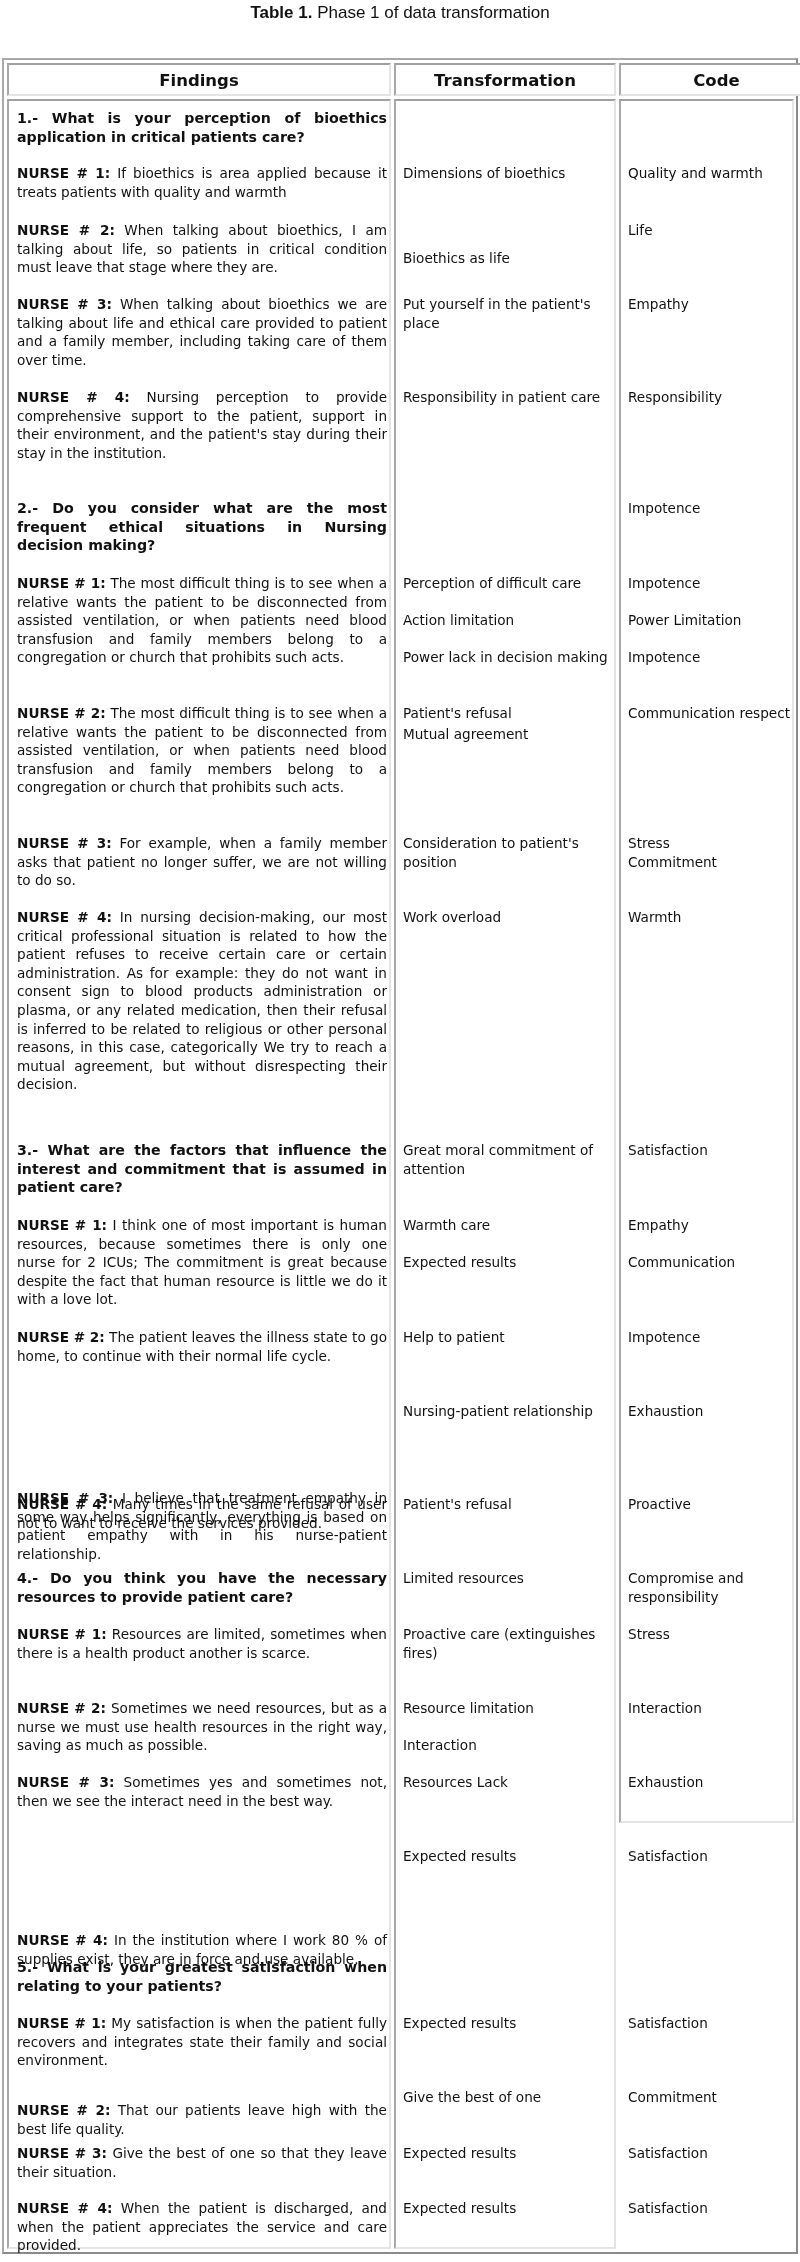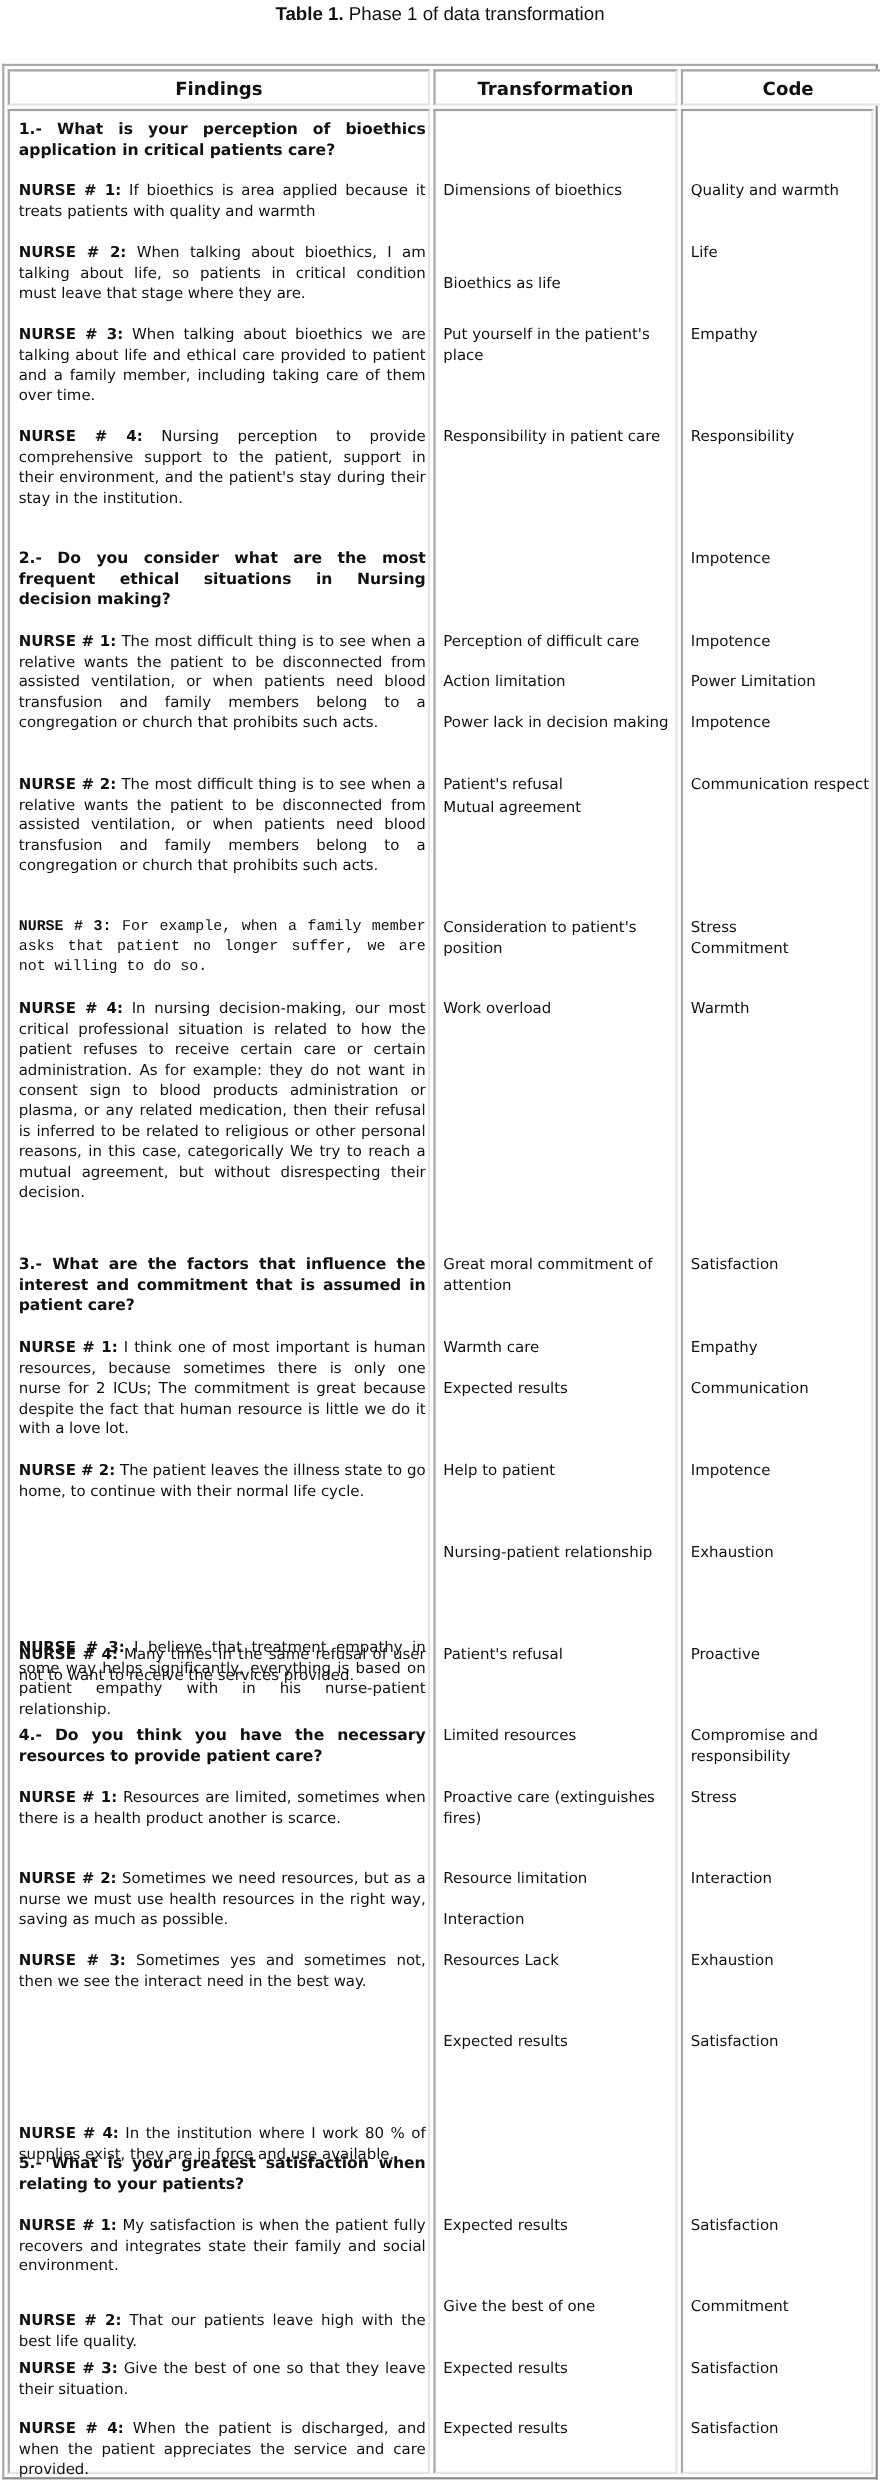--- a/index.html
+++ b/index.html
@@ -34,21 +34,21 @@
 
   <div class="cell c1" id="col-findings" style="left:3px; top:39px; width:384px; height:2150px;">
       <div class="entry q" style="top: 8px;">1.- What is your perception of bioethics application in critical patients care?</div>
       <div class="entry" style="top: 63px;"><span class="nurse">NURSE # 1:</span><span> If bioethics is area applied because it treats patients with quality and warmth</span></div>
       <div class="entry" style="top: 120px;"><span class="nurse">NURSE # 2:</span><span> When talking about bioethics, I am talking about life, so patients in critical condition must leave that stage where they are.</span></div>
       <div class="entry" style="top: 194px;"><span class="nurse">NURSE # 3:</span><span> When talking about bioethics we are talking about life and ethical care provided to patient and a family member, including taking care of them over time.</span></div>
       <div class="entry" style="top: 287px;"><span class="nurse">NURSE # 4:</span><span> Nursing perception to provide comprehensive support to the patient, support in their environment, and the patient's stay during their stay in the institution.</span></div>
       <div class="entry q" style="top: 398px;">2.- Do you consider what are the most frequent ethical situations in Nursing decision making?</div>
       <div class="entry" style="top: 473px;"><span class="nurse">NURSE # 1:</span><span> The most difficult thing is to see when a relative wants the patient to be disconnected from assisted ventilation, or when patients need blood transfusion and family members belong to a congregation or church that prohibits such acts.</span></div>
       <div class="entry" style="top: 603px;"><span class="nurse">NURSE # 2:</span><span> The most difficult thing is to see when a relative wants the patient to be disconnected from assisted ventilation, or when patients need blood transfusion and family members belong to a congregation or church that prohibits such acts.</span></div>
-      <div class="entry" style="top: 733px; font-family: Liberation Mono, monospace;"><span class="nurse">NURSE # 3:</span><span> For example, when a family member asks that patient no longer suffer, we are not willing to do so.</span></div>
+      <div class="entry" style="top: 733px;"><span class="nurse">NURSE # 3:</span><span> For example, when a family member asks that patient no longer suffer, we are not willing to do so.</span></div>
       <div class="entry" style="top: 807px;"><span class="nurse">NURSE # 4:</span><span> In nursing decision-making, our most critical professional situation is related to how the patient refuses to receive certain care or certain administration. As for example: they do not want in consent sign to blood products administration or plasma, or any related medication, then their refusal is inferred to be related to religious or other personal reasons, in this case, categorically We try to reach a mutual agreement, but without disrespecting their decision.</span></div>
       <div class="entry q" style="top: 1040px;">3.- What are the factors that influence the interest and commitment that is assumed in patient care?</div>
       <div class="entry" style="top: 1115px;"><span class="nurse">NURSE # 1:</span><span> I think one of most important is human resources, because sometimes there is only one nurse for 2 ICUs; The commitment is great because despite the fact that human resource is little we do it with a love lot.</span></div>
       <div class="entry" style="top: 1227px;"><span class="nurse">NURSE # 2:</span><span> The patient leaves the illness state to go home, to continue with their normal life cycle.</span></div>
       <div class="entry" style="top: 1352px; margin-top: 36px;"><span class="nurse">NURSE # 3:</span><span> I believe that treatment empathy in some way helps significantly, everything is based on patient empathy with in his nurse-patient relationship.</span></div>
       <div class="entry" style="top: 1394px;"><span class="nurse">NURSE # 4:</span><span> Many times in the same refusal of user not to want to receive the services provided.</span></div>
       <div class="entry q" style="top: 1468px;">4.- Do you think you have the necessary resources to provide patient care?</div>
       <div class="entry" style="top: 1524px;"><span class="nurse">NURSE # 1:</span><span> Resources are limited, sometimes when there is a health product another is scarce.</span></div>
       <div class="entry" style="top: 1598px;"><span class="nurse">NURSE # 2:</span><span> Sometimes we need resources, but as a nurse we must use health resources in the right way, saving as much as possible.</span></div>
       <div class="entry" style="top: 1672px;"><span class="nurse">NURSE # 3:</span><span> Sometimes yes and sometimes not, then we see the interact need in the best way.</span></div>
@@ -81,21 +81,21 @@
       <div class="entry" style="top: 1524px;">Proactive care (extinguishes fires)</div>
       <div class="entry" style="top: 1598px;">Resource limitation</div>
       <div class="entry" style="top: 1635px;">Interaction</div>
       <div class="entry" style="top: 1672px;">Resources Lack</div>
       <div class="entry" style="top: 1746px;">Expected results</div>
       <div class="entry" style="top: 1913px;">Expected results</div>
       <div class="entry" style="top: 1987px;">Give the best of one</div>
       <div class="entry" style="top: 2043px;">Expected results</div>
       <div class="entry" style="top: 2098px;">Expected results</div>
     </div>
-  <div class="cell c3" id="col-code" style="left:615px; top:39px; width:175px; height:2150px;">
+  <div class="cell c3" id="col-code" style="left:615px; top:39px; width:175px; height:1724px;">
       <div class="entry" style="top: 63px;">Quality and warmth</div>
       <div class="entry" style="top: 120px;">Life</div>
       <div class="entry" style="top: 194px;">Empathy</div>
       <div class="entry" style="top: 287px;">Responsibility</div>
       <div class="entry" style="top: 398px;">Impotence</div>
       <div class="entry" style="top: 473px;">Impotence</div>
       <div class="entry" style="top: 510px;">Power Limitation</div>
       <div class="entry" style="top: 547px;">Impotence</div>
       <div class="entry" style="top: 603px;">Communication respect</div>
       <div class="entry" style="top: 733px;">Stress</div>

